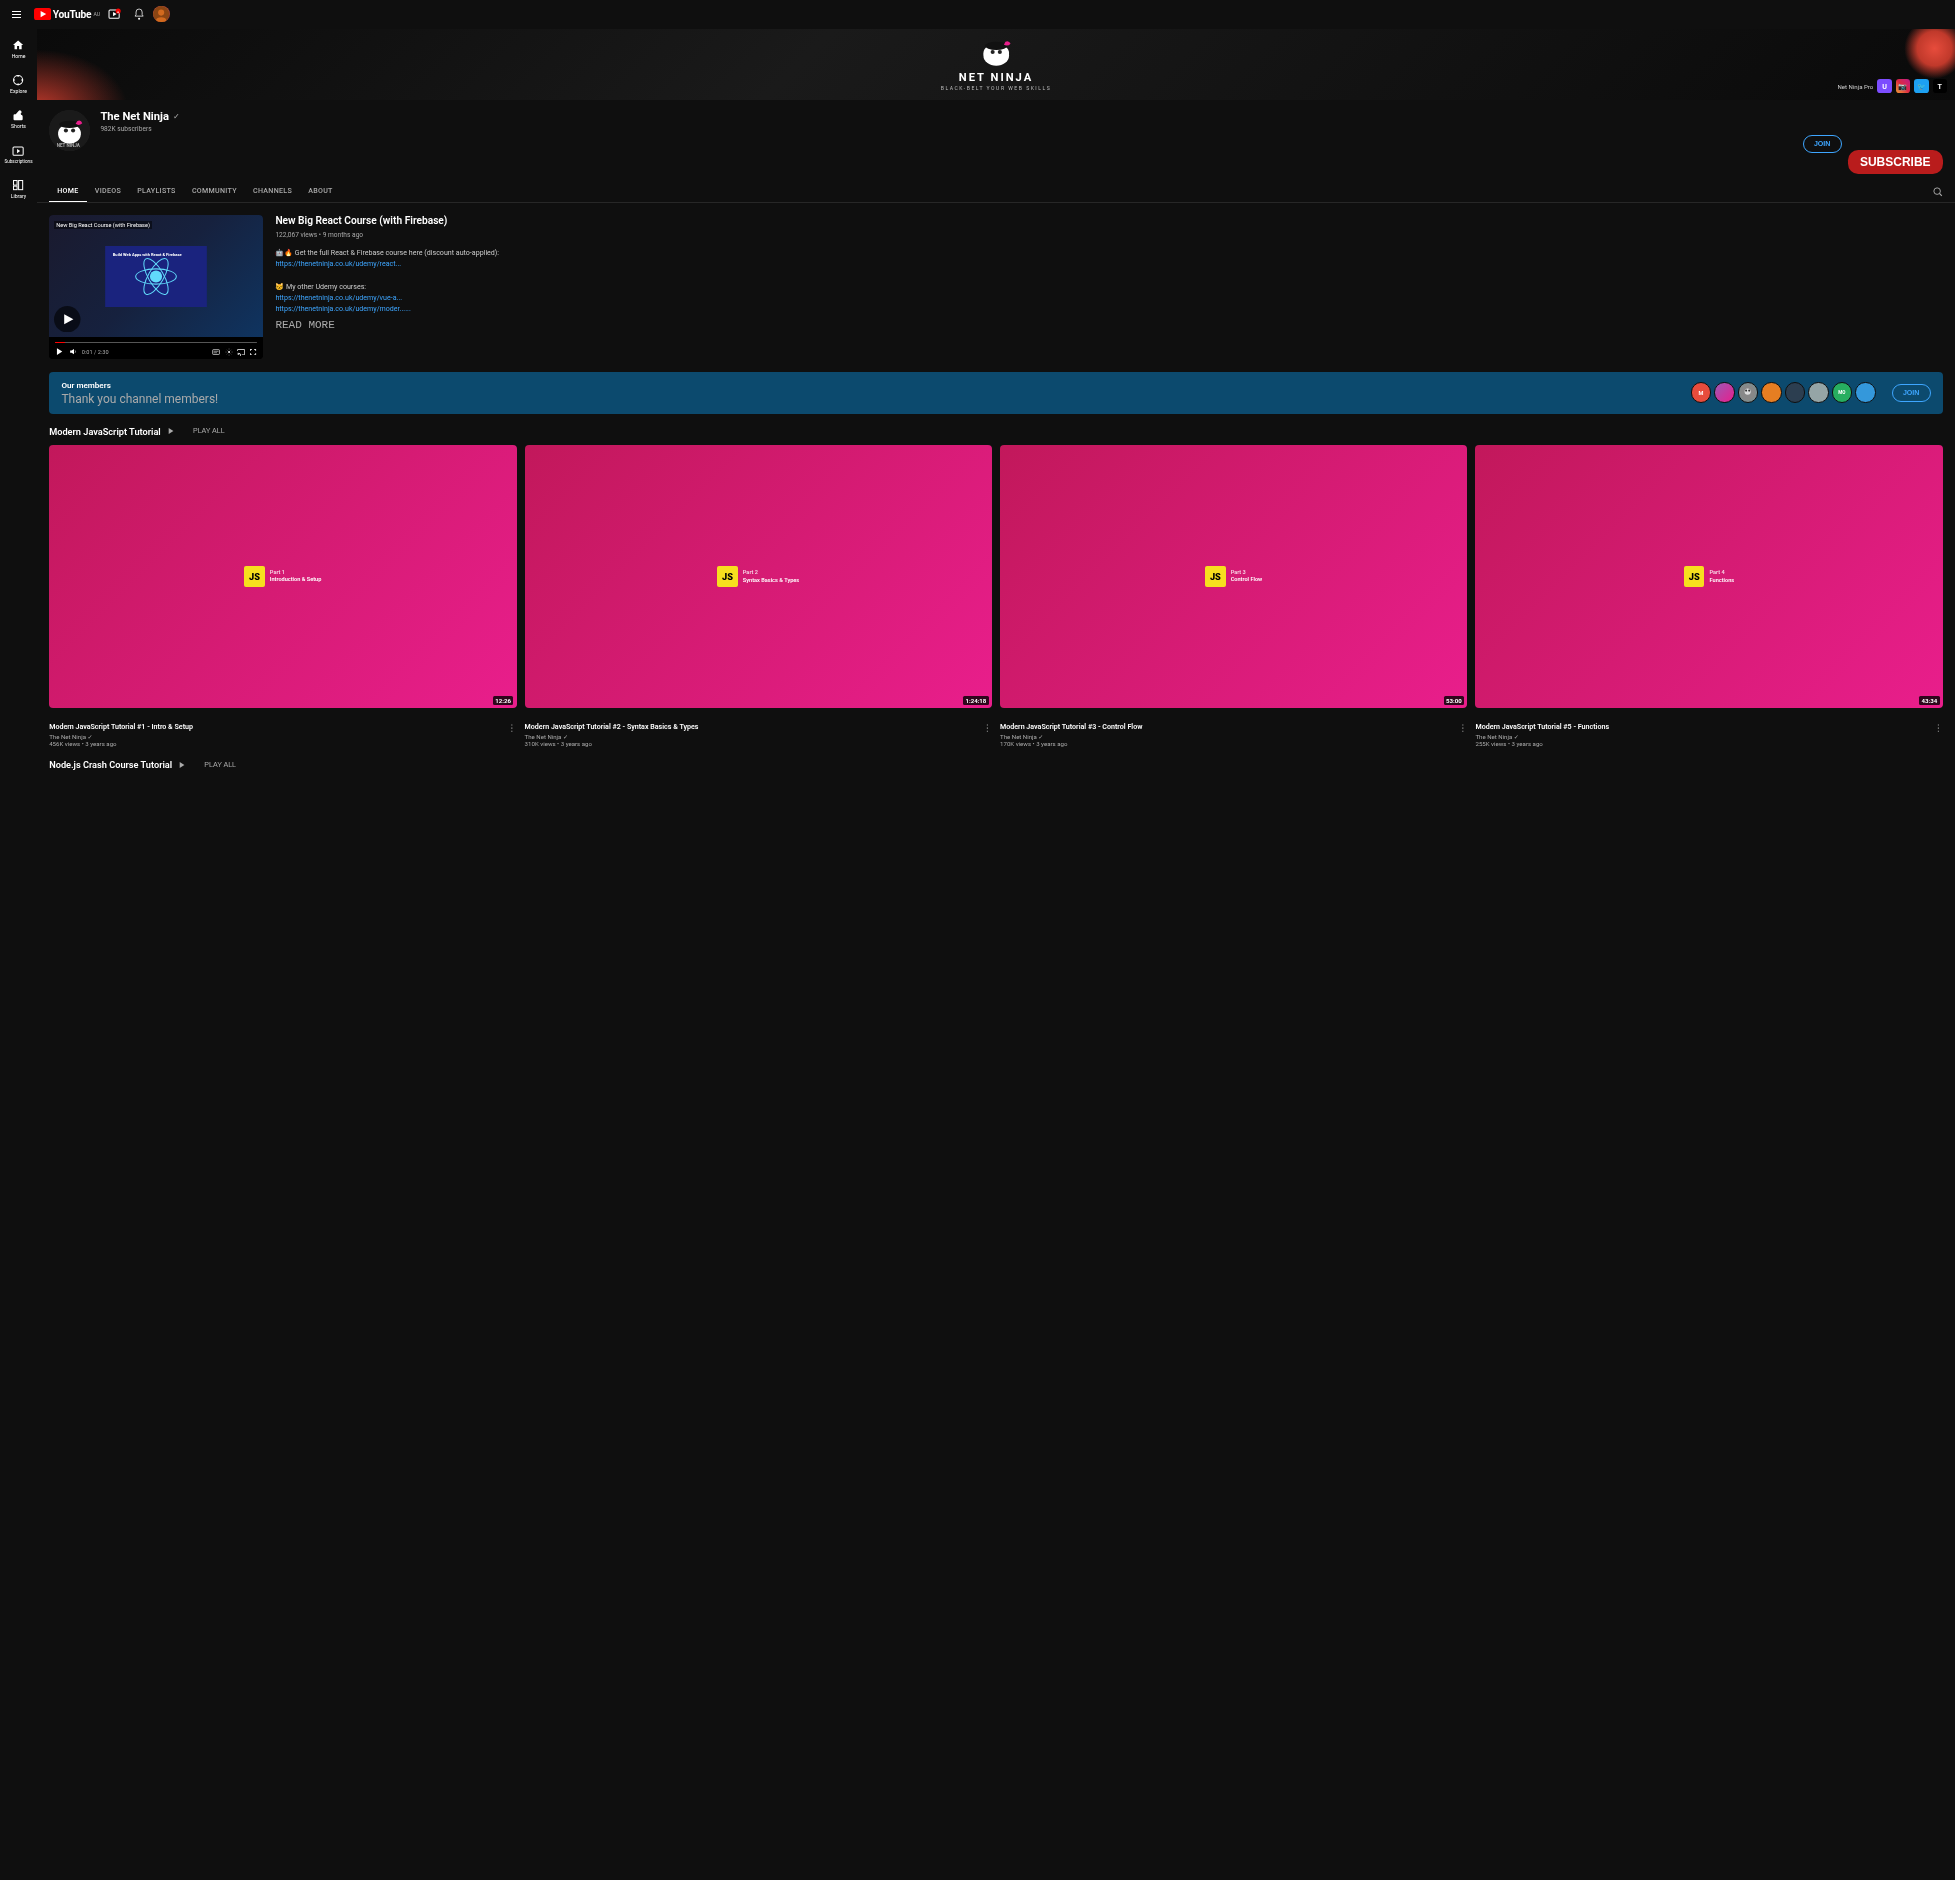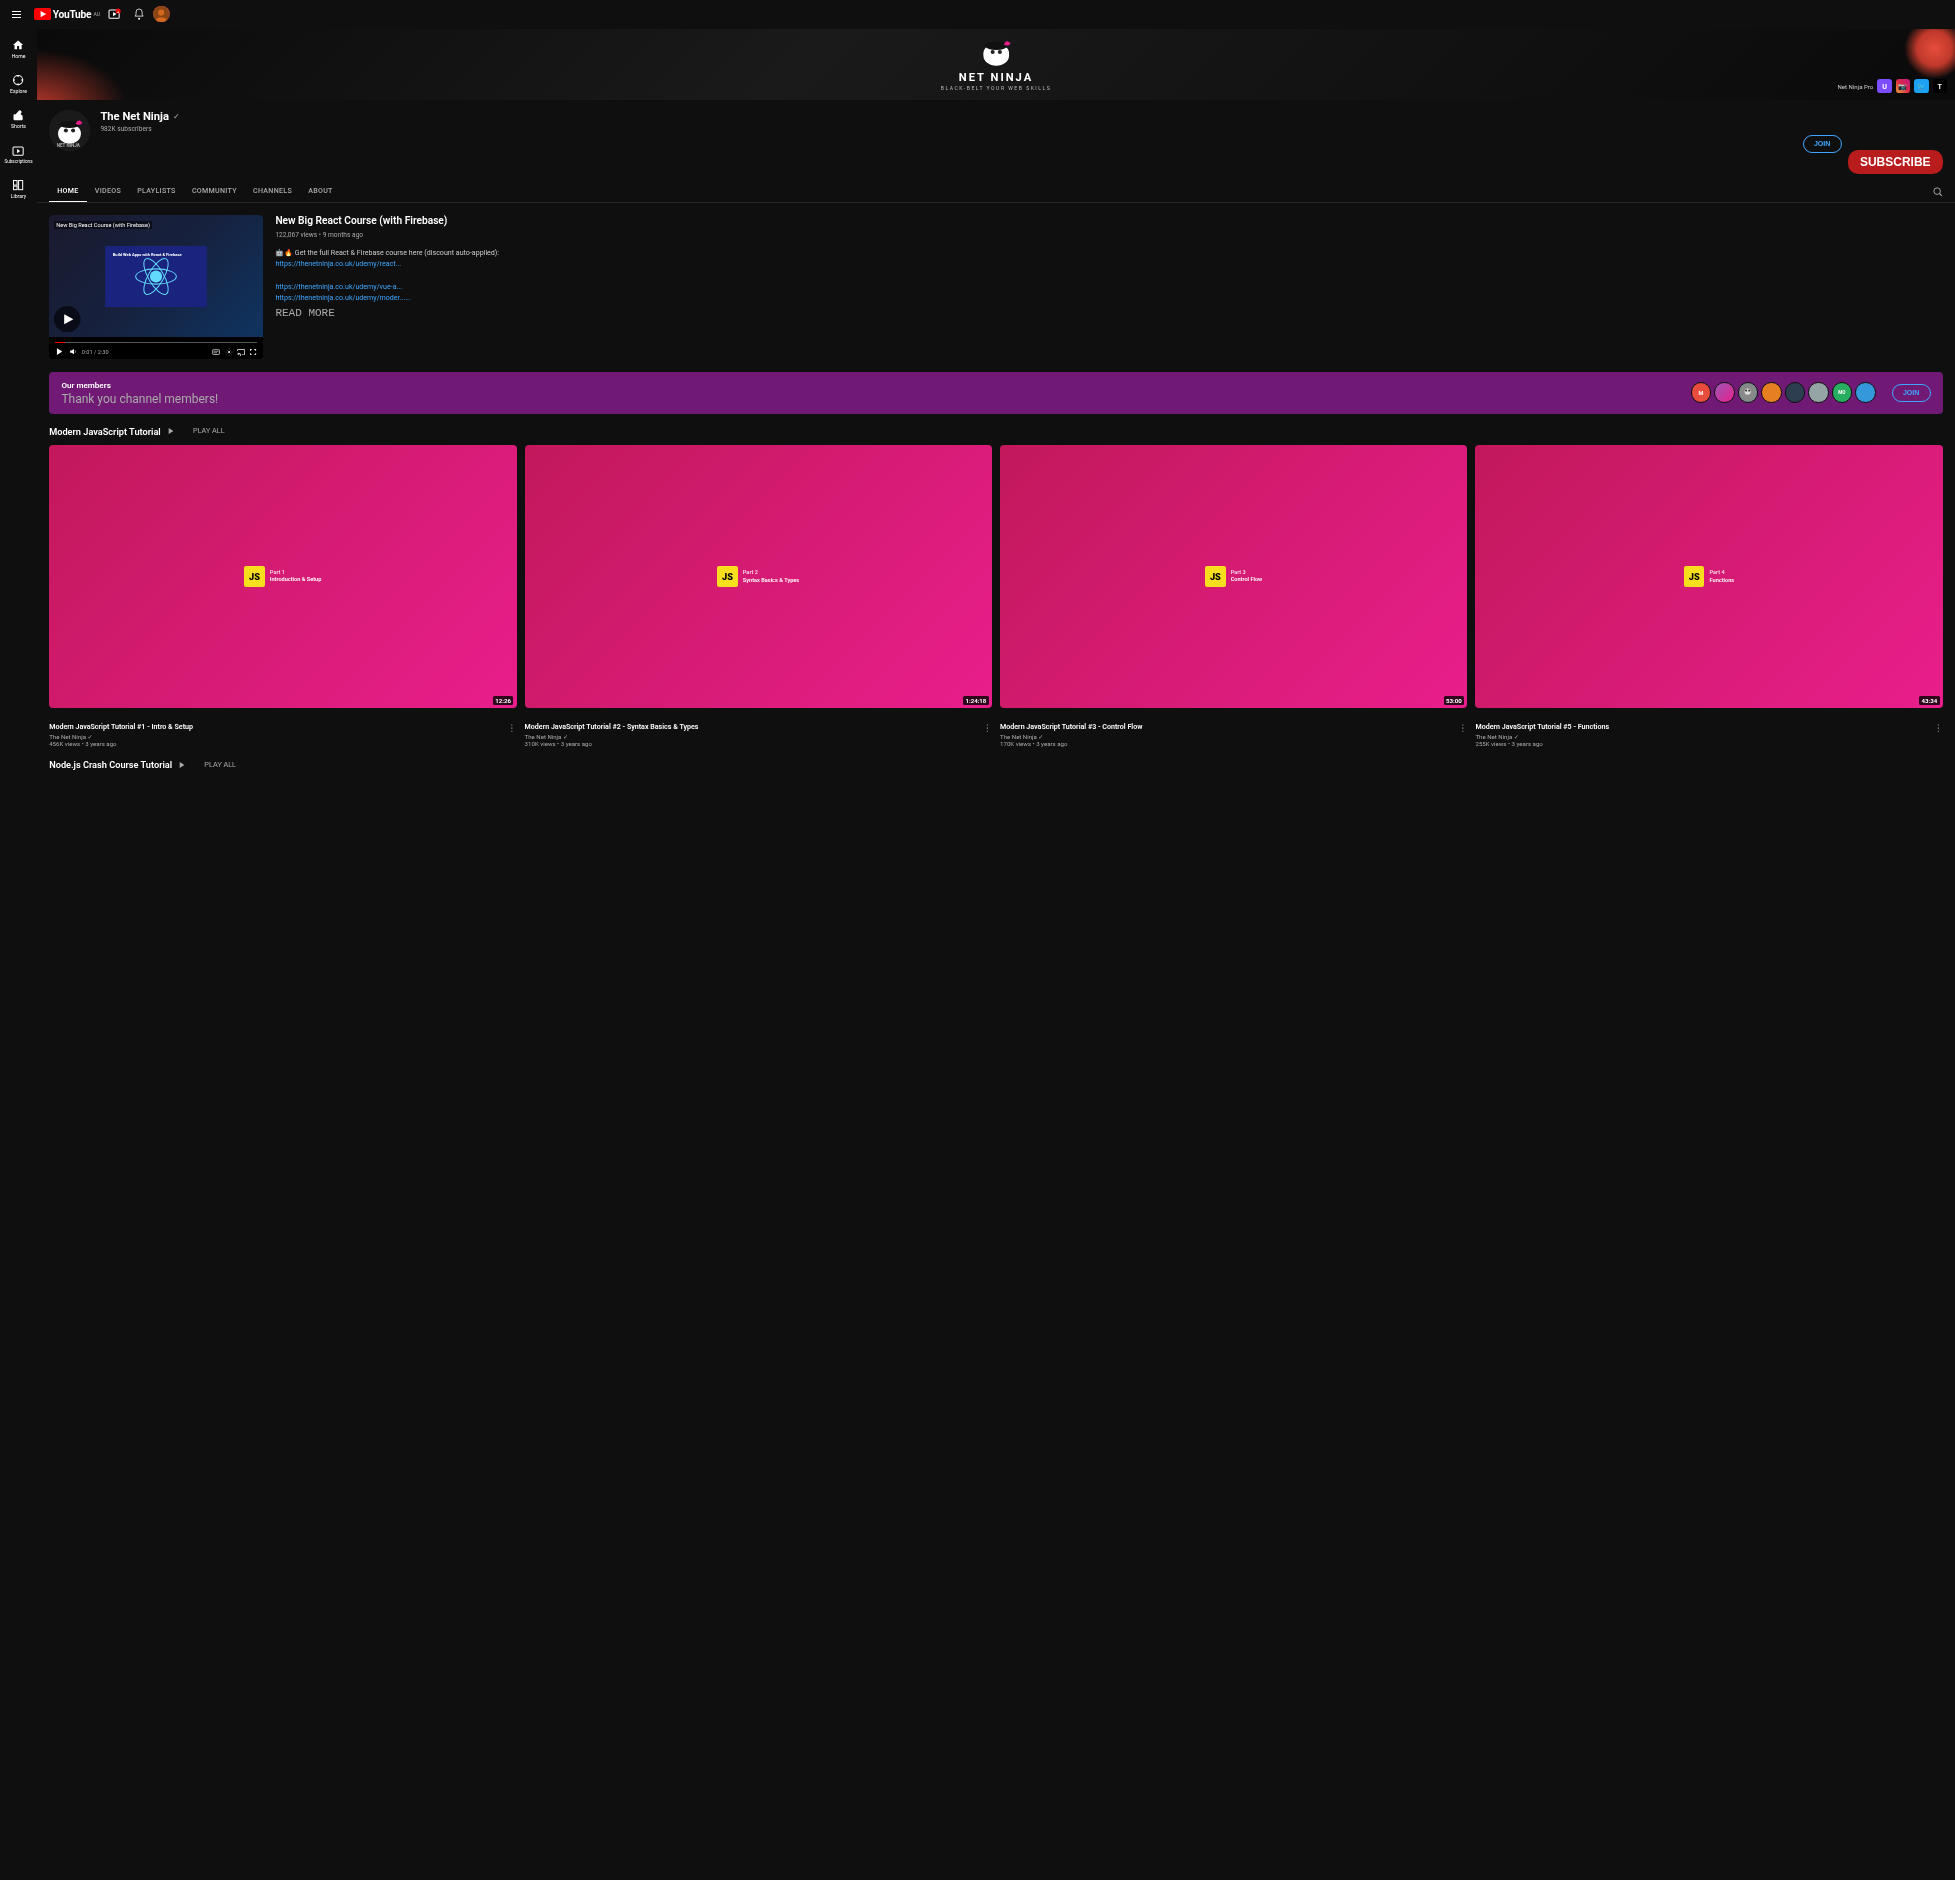--- a/index.html
+++ b/index.html
@@ -319,21 +319,21 @@
     .featured-info { flex: 1; }
     .featured-title { font-size: 10.2px; font-weight: 600; margin-bottom: 4.1px; }
     .featured-meta { font-size: 6.6px; color: #aaa; margin-bottom: 8.1px; }
     .featured-desc { font-size: 7.1px; line-height: 1.6; color: #ccc; }
     .featured-link { color: #3ea6ff; text-decoration: none; }
     .read-more { color: #aaa; cursor: pointer; font-size: 11px; margin-top: 4.1px; font-family: Liberation Mono, monospace; }
 
     
     .members-section {
       padding: 8.1px 12.2px;
-      background: #701a75;
+      background: #0c4a6e;
       margin: 0 12.2px 12.2px;
       border-radius: 4.1px;
       display: flex;
       align-items: center;
       gap: 8.1px;
     }
     .members-info { flex: 1; }
     .members-title { font-size: 8.1px; font-weight: 600; margin-bottom: 2px; }
     .members-subtitle { font-size: 12px; color: #aaa; }
     .members-avatars { display: flex; gap: 3.1px; align-items: center; }
@@ -649,20 +649,21 @@
         </div>
       </div>
     </div>
     <div class="featured-info">
       <div class="featured-title">New Big React Course (with Firebase)</div>
       <div class="featured-meta">122,067 views • 9 months ago</div>
       <div class="featured-desc">
         <p>🤖🔥 Get the full React &amp; Firebase course here (discount auto-applied):</p>
         <a class="featured-link" href="#">https://thenetninja.co.uk/udemy/react...</a>
         <br><br>
+        <p>🐱 My other Udemy courses:</p>
         <a class="featured-link" href="#">https://thenetninja.co.uk/udemy/vue-a...</a><br>
         <a class="featured-link" href="#">https://thenetninja.co.uk/udemy/moder......</a>
       </div>
       <div class="read-more">READ MORE</div>
     </div>
   </div>
 
   <div class="members-section">
     <div class="members-info">
       <div class="members-title">Our members</div>

